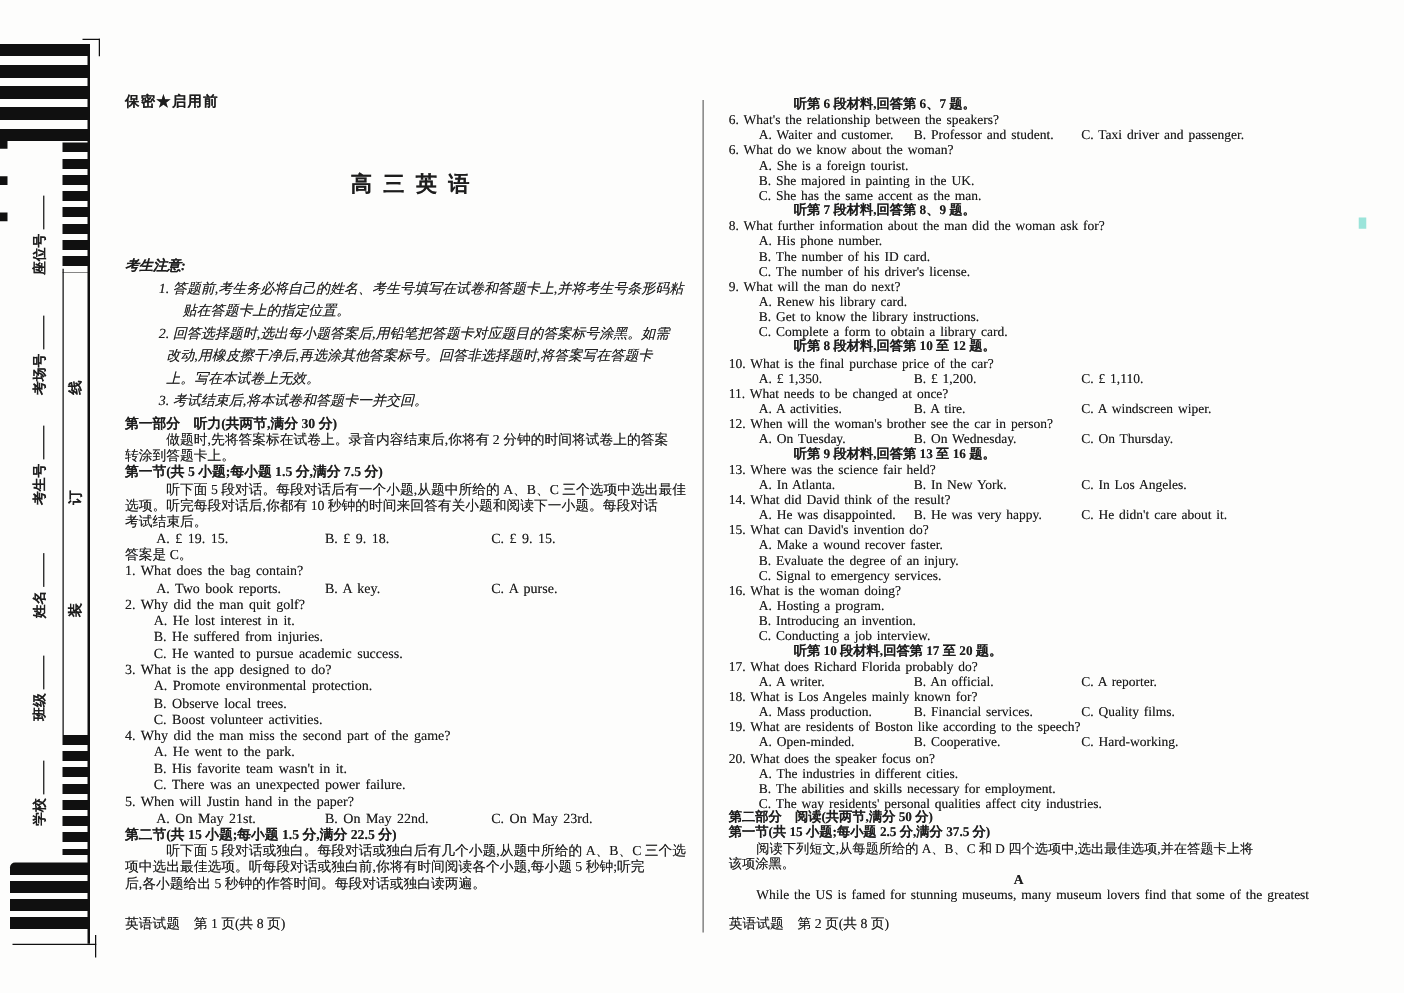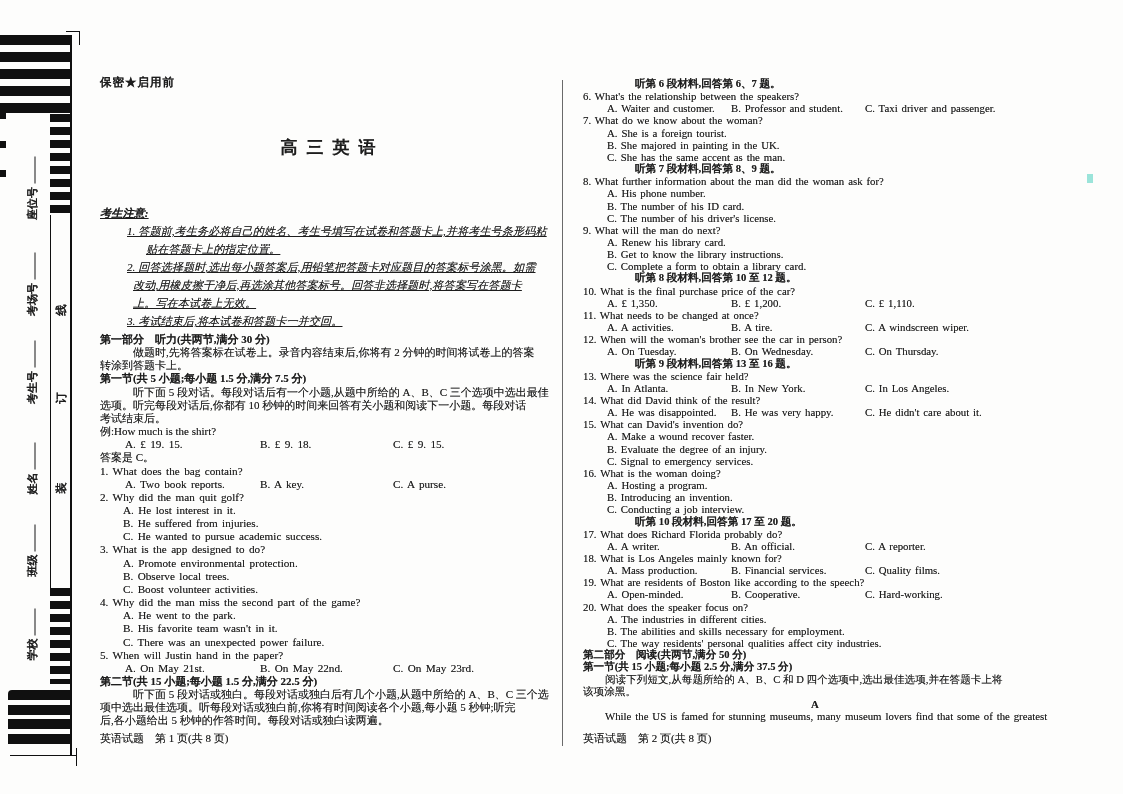--- a/index.html
+++ b/index.html
@@ -13,21 +13,21 @@
   #p1{left:100px;top:75px;width:456px;}
   #p2{left:583px;top:78px;width:464px;}
   .ln{line-height:13.15px;font-size:11px;white-space:nowrap;}
   #p2 .ln{line-height:12.15px;font-size:10.6px;}
   .en{font-size:11.2px;word-spacing:1.6px;}
   #p2 .en{font-size:10.8px;word-spacing:1.2px;}
   .b{font-weight:bold;}
   .secrecy{font-size:11.5px;font-weight:bold;letter-spacing:1px;line-height:14px;}
   .title{font-size:17px;font-weight:bold;text-align:center;letter-spacing:9px;text-indent:9px;
          margin-top:44px;margin-bottom:42px;line-height:30px;}
-  .kai{font-style:italic;text-decoration:underline;}
+  .kai{font-style:italic;}
   .nt{line-height:17px;font-size:11.2px;}
   .note{line-height:18px;font-size:11.2px;}
   .n1{padding-left:27px;}
   .n2{padding-left:46px;}
   .n3{padding-left:33px;}
   .ind1{text-indent:33px;}
   .ind2{text-indent:22px;}
   .mat{padding-left:52px;font-weight:600;}
   .opt{padding-left:23px;}
   #p2 .opt{padding-left:24px;}
@@ -110,21 +110,20 @@
   <div class="ln kai note n3">改动,用橡皮擦干净后,再选涂其他答案标号。回答非选择题时,将答案写在答题卡</div>
   <div class="ln kai note n3">上。写在本试卷上无效。</div>
   <div class="ln kai note n1">3. 考试结束后,将本试卷和答题卡一并交回。</div>
   <div class="ln b" style="margin-top:3px">第一部分　听力(共两节,满分 30 分)</div>
   <div class="ln ind1">做题时,先将答案标在试卷上。录音内容结束后,你将有 2 分钟的时间将试卷上的答案</div>
   <div class="ln">转涂到答题卡上。</div>
   <div class="ln b">第一节(共 5 小题;每小题 1.5 分,满分 7.5 分)</div>
   <div class="ln ind1">听下面 5 段对话。每段对话后有一个小题,从题中所给的 A、B、C 三个选项中选出最佳</div>
   <div class="ln">选项。听完每段对话后,你都有 10 秒钟的时间来回答有关小题和阅读下一小题。每段对话</div>
   <div class="ln">考试结束后。</div>
-  <div class="ln">例:How much is the shirt?</div>
   <div class="ln row">
       <span class="oa en">A. £ 19. 15.</span>
       <span class="ob en">B. £ 9. 18.</span>
       <span class="oc en">C. £ 9. 15.</span>
     </div>
   <div class="ln">答案是 C。</div>
   <div class="ln en">1. What does the bag contain?</div>
   <div class="ln row">
       <span class="oa en">A. Two book reports.</span>
       <span class="ob en">B. A key.</span>
@@ -156,21 +155,21 @@
 <div id="f1" class="footer">英语试题　第 1 页(共 8 页)</div>
 
 <div id="p2" class="page">
   <div class="ln mat">听第 6 段材料,回答第 6、7 题。</div>
   <div class="ln en">6. What's the relationship between the speakers?</div>
   <div class="ln row">
       <span class="oa en">A. Waiter and customer.</span>
       <span class="ob en">B. Professor and student.</span>
       <span class="oc en">C. Taxi driver and passenger.</span>
     </div>
-  <div class="ln en">7. What do we know about the woman?</div>
+  <div class="ln en">6. What do we know about the woman?</div>
   <div class="ln en opt">A. She is a foreign tourist.</div>
   <div class="ln en opt">B. She majored in painting in the UK.</div>
   <div class="ln en opt">C. She has the same accent as the man.</div>
   <div class="ln mat">听第 7 段材料,回答第 8、9 题。</div>
   <div class="ln en">8. What further information about the man did the woman ask for?</div>
   <div class="ln en opt">A. His phone number.</div>
   <div class="ln en opt">B. The number of his ID card.</div>
   <div class="ln en opt">C. The number of his driver's license.</div>
   <div class="ln en">9. What will the man do next?</div>
   <div class="ln en opt">A. Renew his library card.</div>

